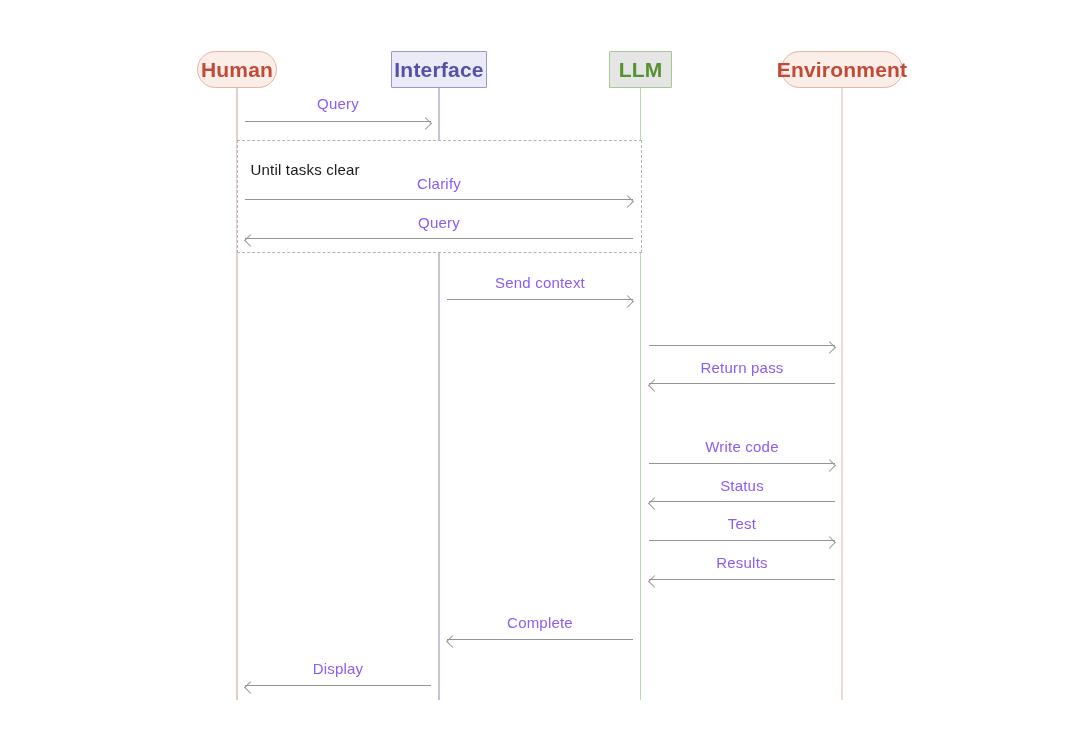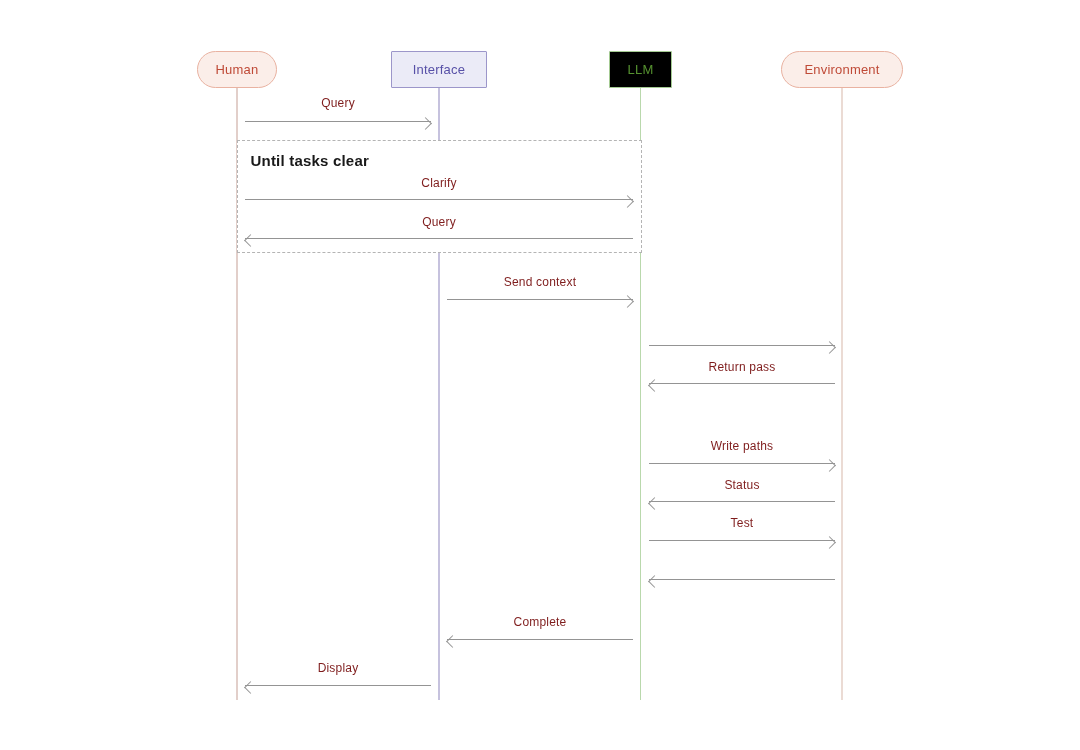--- a/index.html
+++ b/index.html
@@ -15,31 +15,31 @@
   }
 
   
   .actor {
     position: absolute;
     top: 51px;
     height: 37px;
     display: flex;
     align-items: center;
     justify-content: center;
-    font-size: 13px;
-    font-weight: normal;
+    font-size: 21px;
+    font-weight: bold;
     letter-spacing: 0.2px;
     z-index: 4;
     border: 1.5px solid;
   }
   .actor.pill { border-radius: 18.5px; }
   .actor.rect { border-radius: 1px; }
   .actor-red    { background: #fbeee9; border-color: #e9b2a1; color: #bf4a37; }
   .actor-purple { background: #ebebf7; border-color: #9c96ca; color: #5750a7; }
-  .actor-green  { background: #000000; border-color: #a4ca92; color: #569230; }
+  .actor-green  { background: #e5e5e5; border-color: #a4ca92; color: #569230; }
 
   
   .lifeline {
     position: absolute;
     top: 87px;
     height: 613px;
     width: 1.5px;
     z-index: 1;
   }
   .ll-human       { background: #e2cfca; }
@@ -50,34 +50,34 @@
   
   .loop {
     position: absolute;
     background: #ffffff;
     border: 1.3px dashed #b4b4b4;
     z-index: 2;
   }
   .loop-label {
     position: absolute;
     left: 13px;
-    top: 11px;
+    top: 20px;
     font-size: 15px;
-    font-weight: bold;
+    font-weight: normal;
     letter-spacing: 0.2px;
     color: #191919;
   }
 
   
   .msg-label {
     position: absolute;
     text-align: center;
-    font-size: 12px;
+    font-size: 15px;
     letter-spacing: 0.2px;
-    color: #7f1d1d;
+    color: #8b5cf6;
     z-index: 3;
     height: 19px;
     line-height: 19px;
   }
   .arrow {
     position: absolute;
     height: 0;
     border-top: 1.5px solid #949494;
     z-index: 3;
   }
@@ -130,29 +130,30 @@
   <div class="arrow arrow-left" style="left:245px; top:238px; width:388px"></div>
 
   <div class="msg-label" style="left:447px; top:273px; width:186px">Send context</div>
   <div class="arrow arrow-right" style="left:447px; top:299px; width:186px"></div>
 
   <div class="arrow arrow-right" style="left:649px; top:345px; width:186px"></div>
 
   <div class="msg-label" style="left:649px; top:358px; width:186px">Return pass</div>
   <div class="arrow arrow-left" style="left:649px; top:383px; width:186px"></div>
 
-  <div class="msg-label" style="left:649px; top:437px; width:186px">Write paths</div>
+  <div class="msg-label" style="left:649px; top:437px; width:186px">Write code</div>
   <div class="arrow arrow-right" style="left:649px; top:463px; width:186px"></div>
 
   <div class="msg-label" style="left:649px; top:476px; width:186px">Status</div>
   <div class="arrow arrow-left" style="left:649px; top:501px; width:186px"></div>
 
   <div class="msg-label" style="left:649px; top:514px; width:186px">Test</div>
   <div class="arrow arrow-right" style="left:649px; top:540px; width:186px"></div>
 
+  <div class="msg-label" style="left:649px; top:553px; width:186px">Results</div>
   <div class="arrow arrow-left" style="left:649px; top:579px; width:186px"></div>
 
   <div class="msg-label" style="left:447px; top:613px; width:186px">Complete</div>
   <div class="arrow arrow-left" style="left:447px; top:639px; width:186px"></div>
 
   <div class="msg-label" style="left:245px; top:659px; width:186px">Display</div>
   <div class="arrow arrow-left" style="left:245px; top:685px; width:186px"></div>
 
 </div>
 

